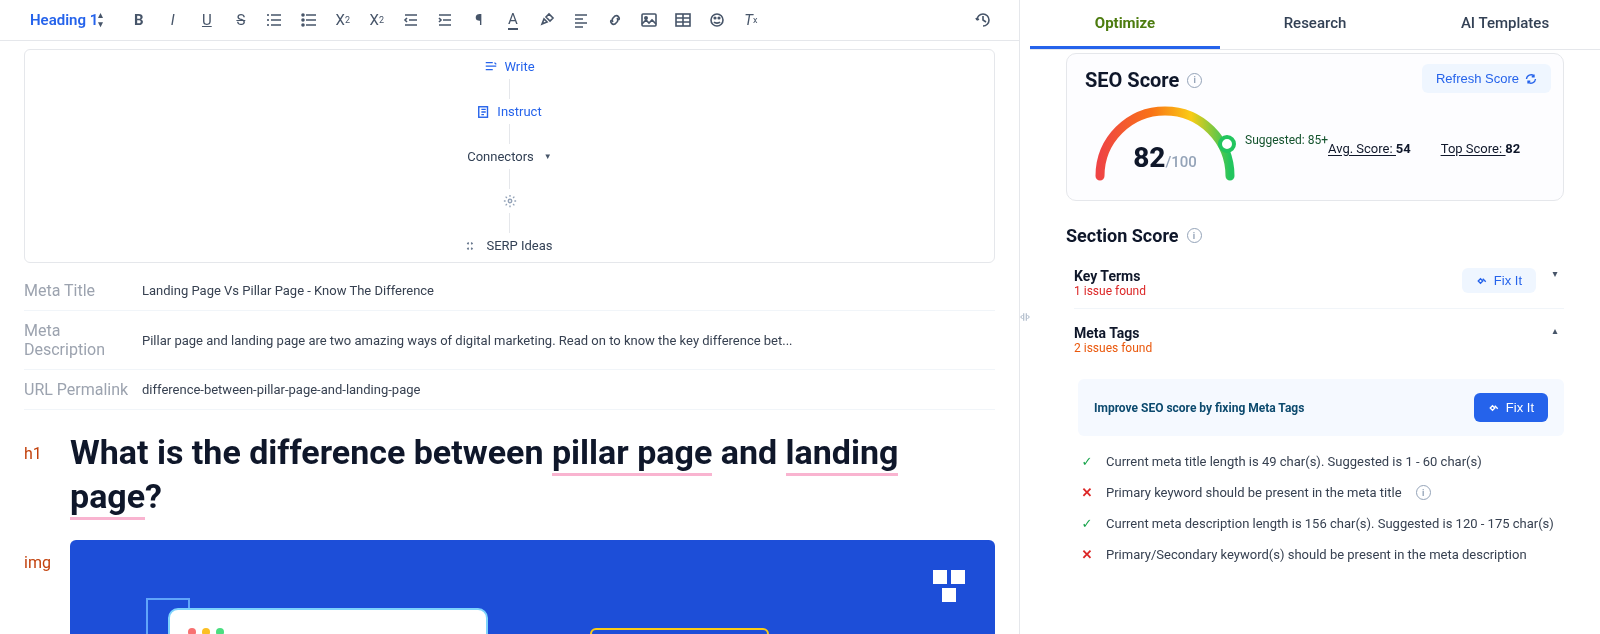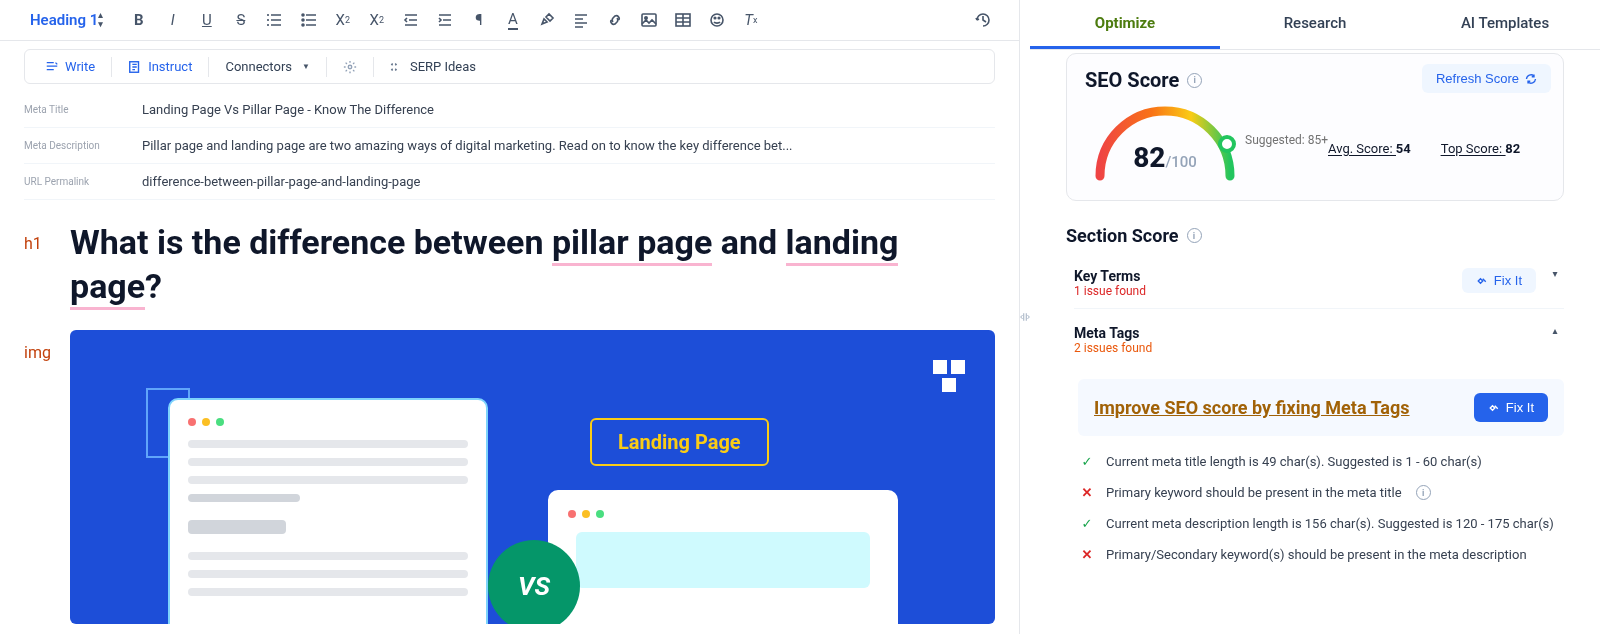--- a/index.html
+++ b/index.html
@@ -52,20 +52,21 @@
   .tbtn svg { width: 16px; height: 16px; stroke: #475569; fill: none; stroke-width: 1.6; }
   .history-btn { margin-left: auto; }
   .toolbar-row2 {
     display: flex;
     align-items: center;
     gap: 0;
     margin: 8px 24px;
     border: 1px solid #e5e7eb;
     border-radius: 6px;
     padding: 4px 8px;
+    flex-direction: column;
   }
   .aibtn {
     display: flex; align-items: center; gap: 6px;
     padding: 5px 12px;
     color: #334155;
     font-size: 13px;
     cursor: pointer;
     border-radius: 4px;
   }
   .aibtn.blue { color: #2563eb; }
@@ -75,21 +76,21 @@
   .meta-block { padding: 0 24px; }
   .meta-row {
     display: flex;
     align-items: center;
     border-bottom: 1px solid #f1f5f9;
     padding: 10px 0;
   }
   .meta-label {
     width: 118px;
     color: #9ca3af;
-    font-size: 10px;
+    font-size: 16px;
   }
   .meta-val {
     color: #374151;
     font-size: 13px;
   }
   .content-area {
     flex: 1;
     overflow: hidden;
     padding: 20px 24px 0 24px;
     display: flex;
@@ -207,21 +208,21 @@
   .gauge-wrap { display:flex; flex-direction:row; align-items:center; margin-top:4px; }
   .gauge {
     width:160px; height:90px; position:relative;
   }
   .gauge svg { width:100%; height:100%; }
   .score-num {
     position:absolute; left:0; right:0; bottom:12px; text-align:center;
     font-size:28px; font-weight:800; color:#0f172a;
   }
   .score-num span { font-size:15px; font-weight:500; color:#94a3b8; }
-  .suggested { color:#737373; font-size:12px; margin-top:-2px; }
+  .suggested { color:#14532d; font-size:12px; margin-top:-2px; }
   .score-stats { display:flex; justify-content:center; gap:30px; margin-top:14px; color:#0f172a; font-size:13px; }
   .score-stats span { text-decoration: underline; text-underline-offset: 2px; }
   .score-stats b { text-decoration: none; display:inline-block; }
   .section-score {
     margin: 4px 36px 6px 36px;
     display:flex; align-items:center; gap:8px;
     font-size:18px; font-weight:700; color:#0f172a;
   }
   .sec-row {
     margin: 6px 36px 0 44px;
@@ -240,21 +241,21 @@
     display:flex; align-items:center; gap:6px; cursor:pointer;
   }
   .chev { margin-left:10px; font-size:10px; color:#475569; cursor:pointer; width:18px; text-align:center;}
   .improve-card {
     margin: 14px 36px 0 48px;
     background:#f5f9ff;
     border-radius:6px;
     padding:14px 16px;
     display:flex; align-items:center;
   }
-  .improve-card .txt { color:#a16207; font-weight:700; font-size:18px;text-decoration:underline; }
+  .improve-card .txt { color:#0c4a6e; font-weight:700; font-size:12px; }
   .fixit-solid {
     margin-left:auto;
     background:#2563eb; color:#fff; border:none;
     padding:7px 14px; border-radius:6px; font-size:13px;
     display:flex; align-items:center; gap:6px; cursor:pointer;
   }
   .check-list { margin: 10px 36px 0 48px; }
   .check-item { display:flex; align-items:flex-start; gap:10px; padding:8px 0; font-size:13px; color:#374151; }
   .check-item .mark { width:18px; text-align:center; }
   .mark.ok { color:#16a34a; }

